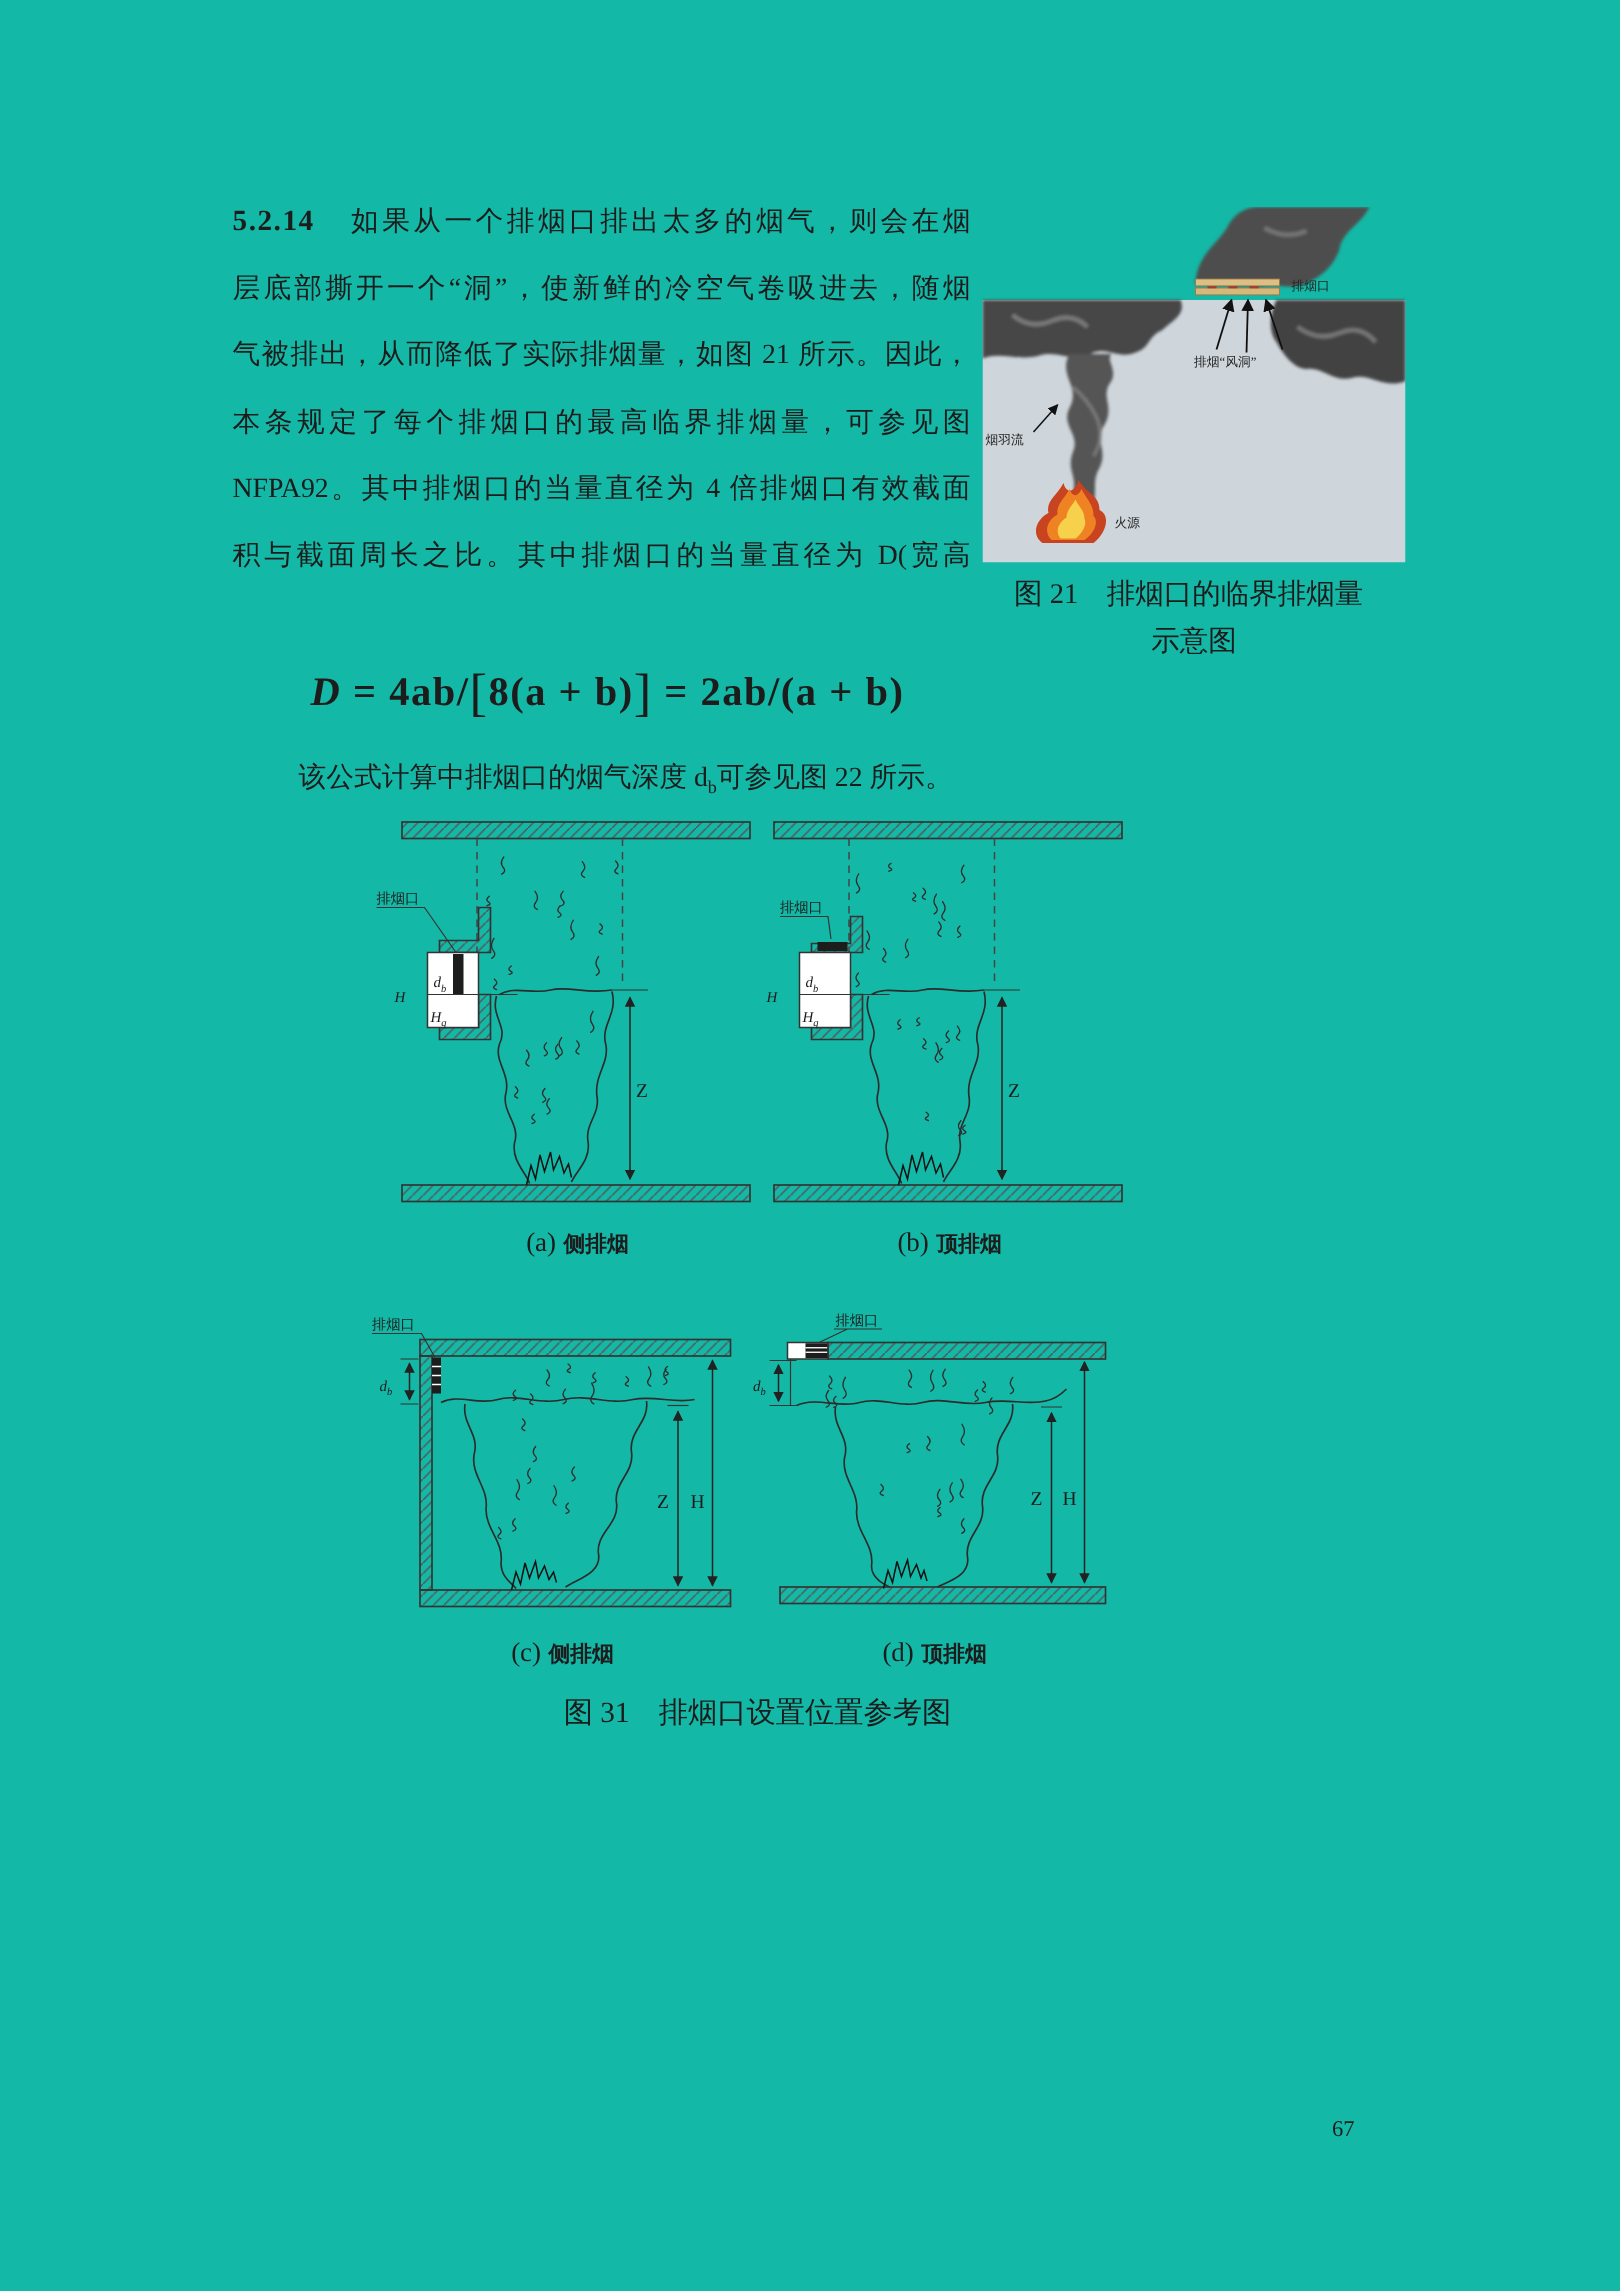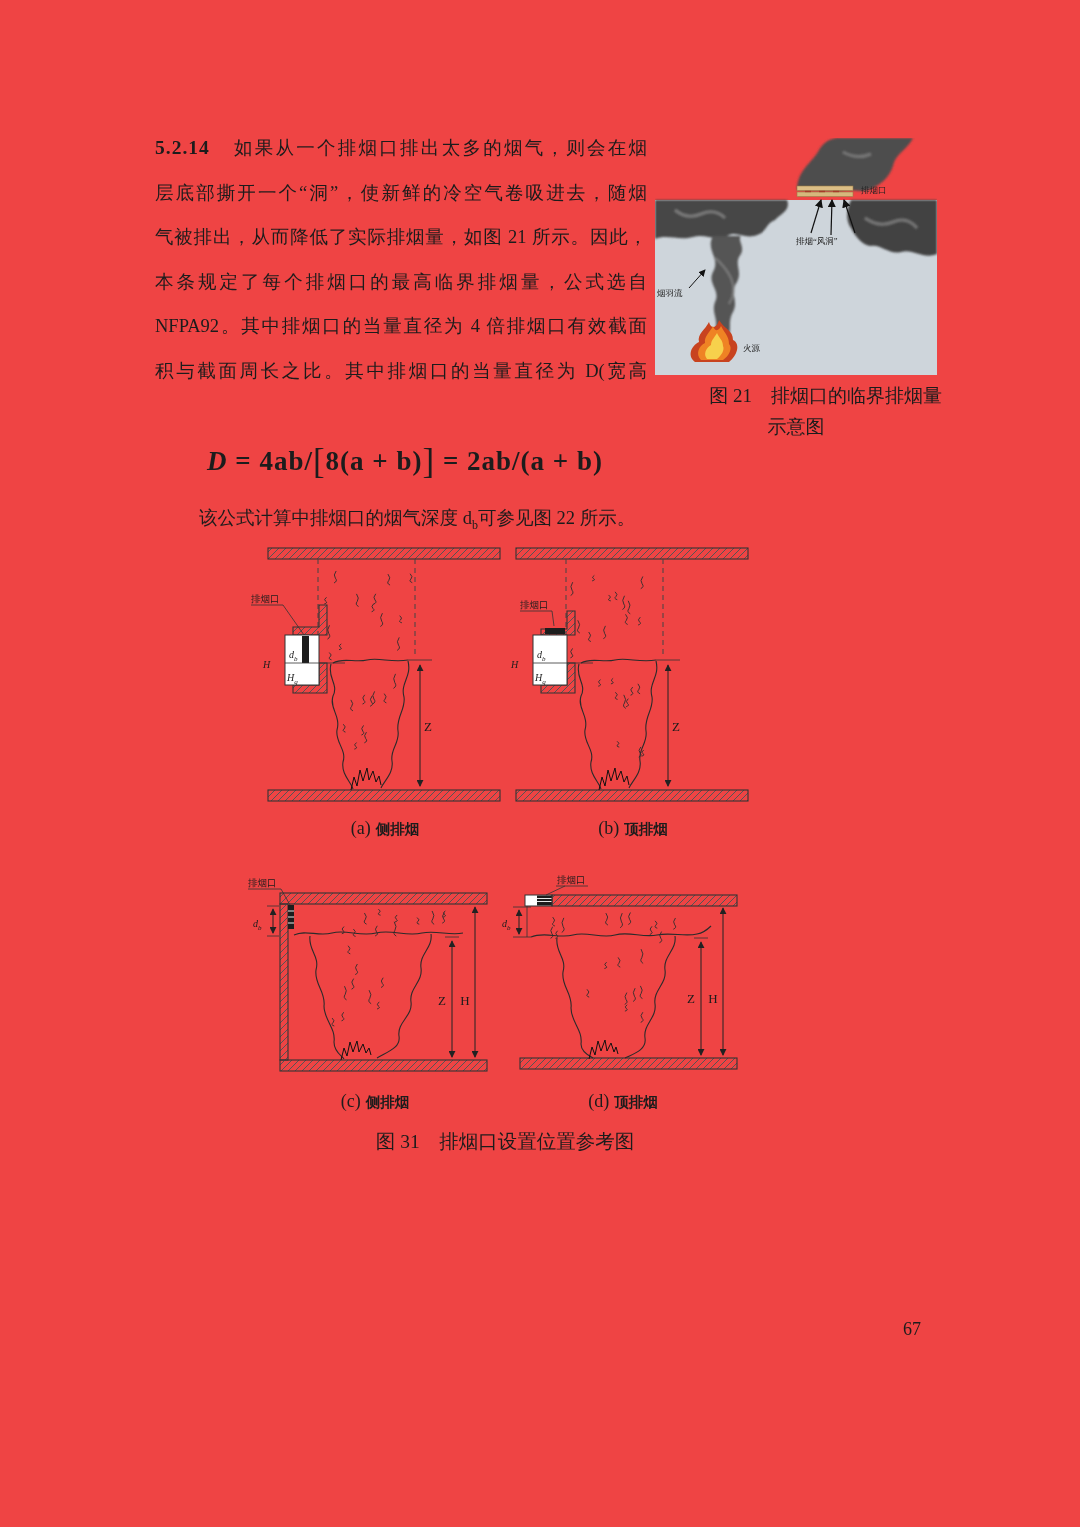--- a/index.html
+++ b/index.html
@@ -1,38 +1,38 @@
 <!DOCTYPE html>
 <html><head>
 <meta charset="utf-8">
 <style>
   html,body{margin:0;padding:0;background:#e8e8e8;}
-  .page{position:relative;width:1080px;height:1527px;background:#ef4444;margin:0 auto;
+  .page{position:relative;width:1080px;height:1527px;background:#14b8a6;margin:0 auto;
         font-family:"Liberation Serif","DejaVu Serif",serif;color:#1c1c1c;overflow:hidden;}
   
   .textcol{position:absolute;left:155px;top:126px;width:492px;font-size:18.5px;line-height:44.5px;}
   .tline{text-align:justify;text-align-last:justify;height:44.5px;}
   .tline.last{text-align-last:left;}
   .secnum{font-weight:bold;font-size:19.5px;margin-right:22px;letter-spacing:1px;}
   
   .formula{position:absolute;left:175px;top:442px;width:460px;text-align:center;
            font-size:27px;font-weight:bold;letter-spacing:1px;}
   .formula .var{font-style:italic;}
   .formula .br{font-size:35px;font-weight:normal;vertical-align:-3px;}
   
   .para2{position:absolute;left:155px;top:505px;width:520px;font-size:18.5px;text-indent:44px;}
   .para2 sub{font-size:12px;}
   
   .fig21{position:absolute;left:655px;top:138px;width:282px;height:237px;}
-  .fig21cap1{position:absolute;left:650px;top:383px;width:292px;text-align:right;font-size:19px;}
+  .fig21cap1{position:absolute;left:676px;top:383px;width:292px;text-align:left;font-size:19px;}
   .fig21cap2{position:absolute;left:650px;top:414px;width:292px;text-align:center;font-size:19px;font-family:Liberation Serif, serif;}
   
   .fig22{position:absolute;left:205px;top:545px;width:600px;height:600px;}
   .fig22cap{position:absolute;left:205px;top:1128px;width:600px;text-align:center;font-size:19.5px;}
-  .pagenum{position:absolute;left:888px;top:1319px;width:48px;text-align:center;font-size:18px;}
+  .pagenum{position:absolute;left:888px;top:1412px;width:48px;text-align:left;font-size:15px;}
   
   svg text{font-family:"Liberation Serif","DejaVu Serif",serif;fill:#1c1c1c;}
   .bar{fill:url(#hatch6);stroke:#333;stroke-width:1.1;}
   .dash{stroke:#444;stroke-width:1;stroke-dasharray:5 4;fill:none;}
   .thin{stroke:#333;stroke-width:0.8;fill:none;}
   .dim{stroke:#222;stroke-width:1;fill:none;}
   .sq{fill:none;stroke:#2e2e2e;stroke-width:0.9;stroke-linecap:round;}
   .smoke-edge{fill:none;stroke:#2b2b2b;stroke-width:1.1;stroke-linejoin:round;}
   .flame-sketch{fill:none;stroke:#111;stroke-width:1;}
   .dimtext{font-size:10px;font-style:italic;}
@@ -44,21 +44,21 @@
 </style>
 </head>
 <body>
 
 <div class="page">
 
   <div class="textcol">
     <div class="tline"><span class="secnum">5.2.14</span><span>如果从一个排烟口排出太多的烟气，则会在烟</span></div>
     <div class="tline">层底部撕开一个“洞”，使新鲜的冷空气卷吸进去，随烟</div>
     <div class="tline">气被排出，从而降低了实际排烟量，如图 21 所示。因此，</div>
-    <div class="tline">本条规定了每个排烟口的最高临界排烟量，公式选自</div>
+    <div class="tline">本条规定了每个排烟口的最高临界排烟量，可参见图</div>
     <div class="tline">NFPA92。其中排烟口的当量直径为 4 倍排烟口有效截面</div>
     <div class="tline">积与截面周长之比。其中排烟口的当量直径为 D(宽高</div>
   </div>
 
   <div class="formula">
     <span class="var">D</span><span> = 4ab/</span><span class="br">[</span><span>8(a + b)</span><span class="br">]</span><span> = 2ab/(a + b)</span>
   </div>
 
   <div class="para2">
     <span>该公式计算中排烟口的烟气深度 d</span><sub>b</sub><span>可参见图 22 所示。</span>

